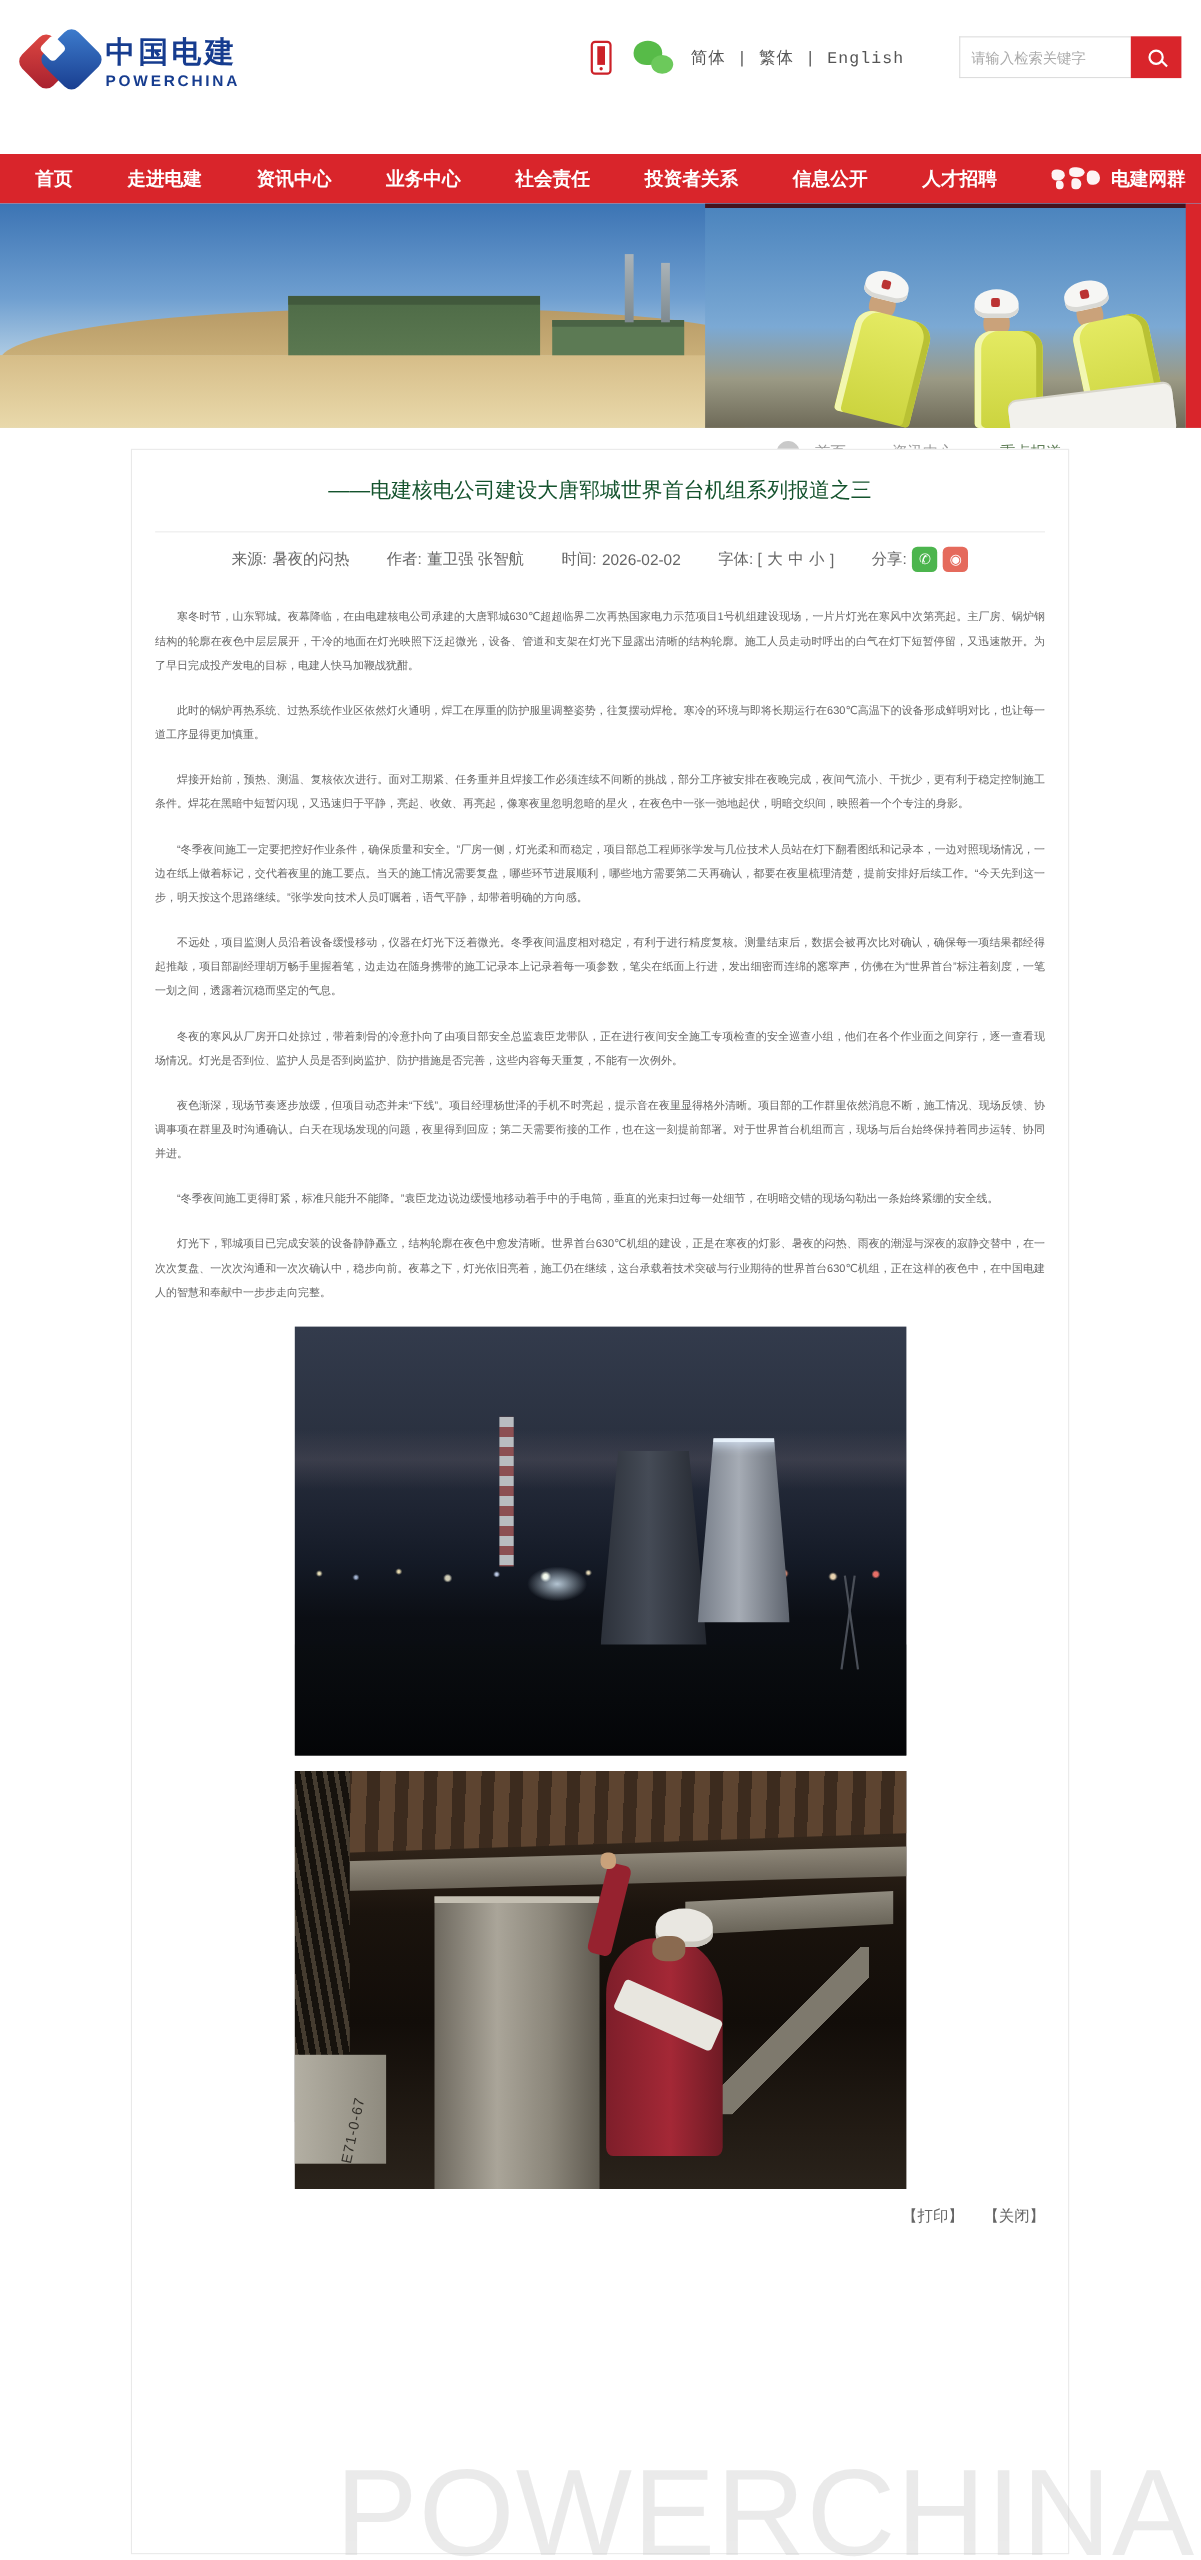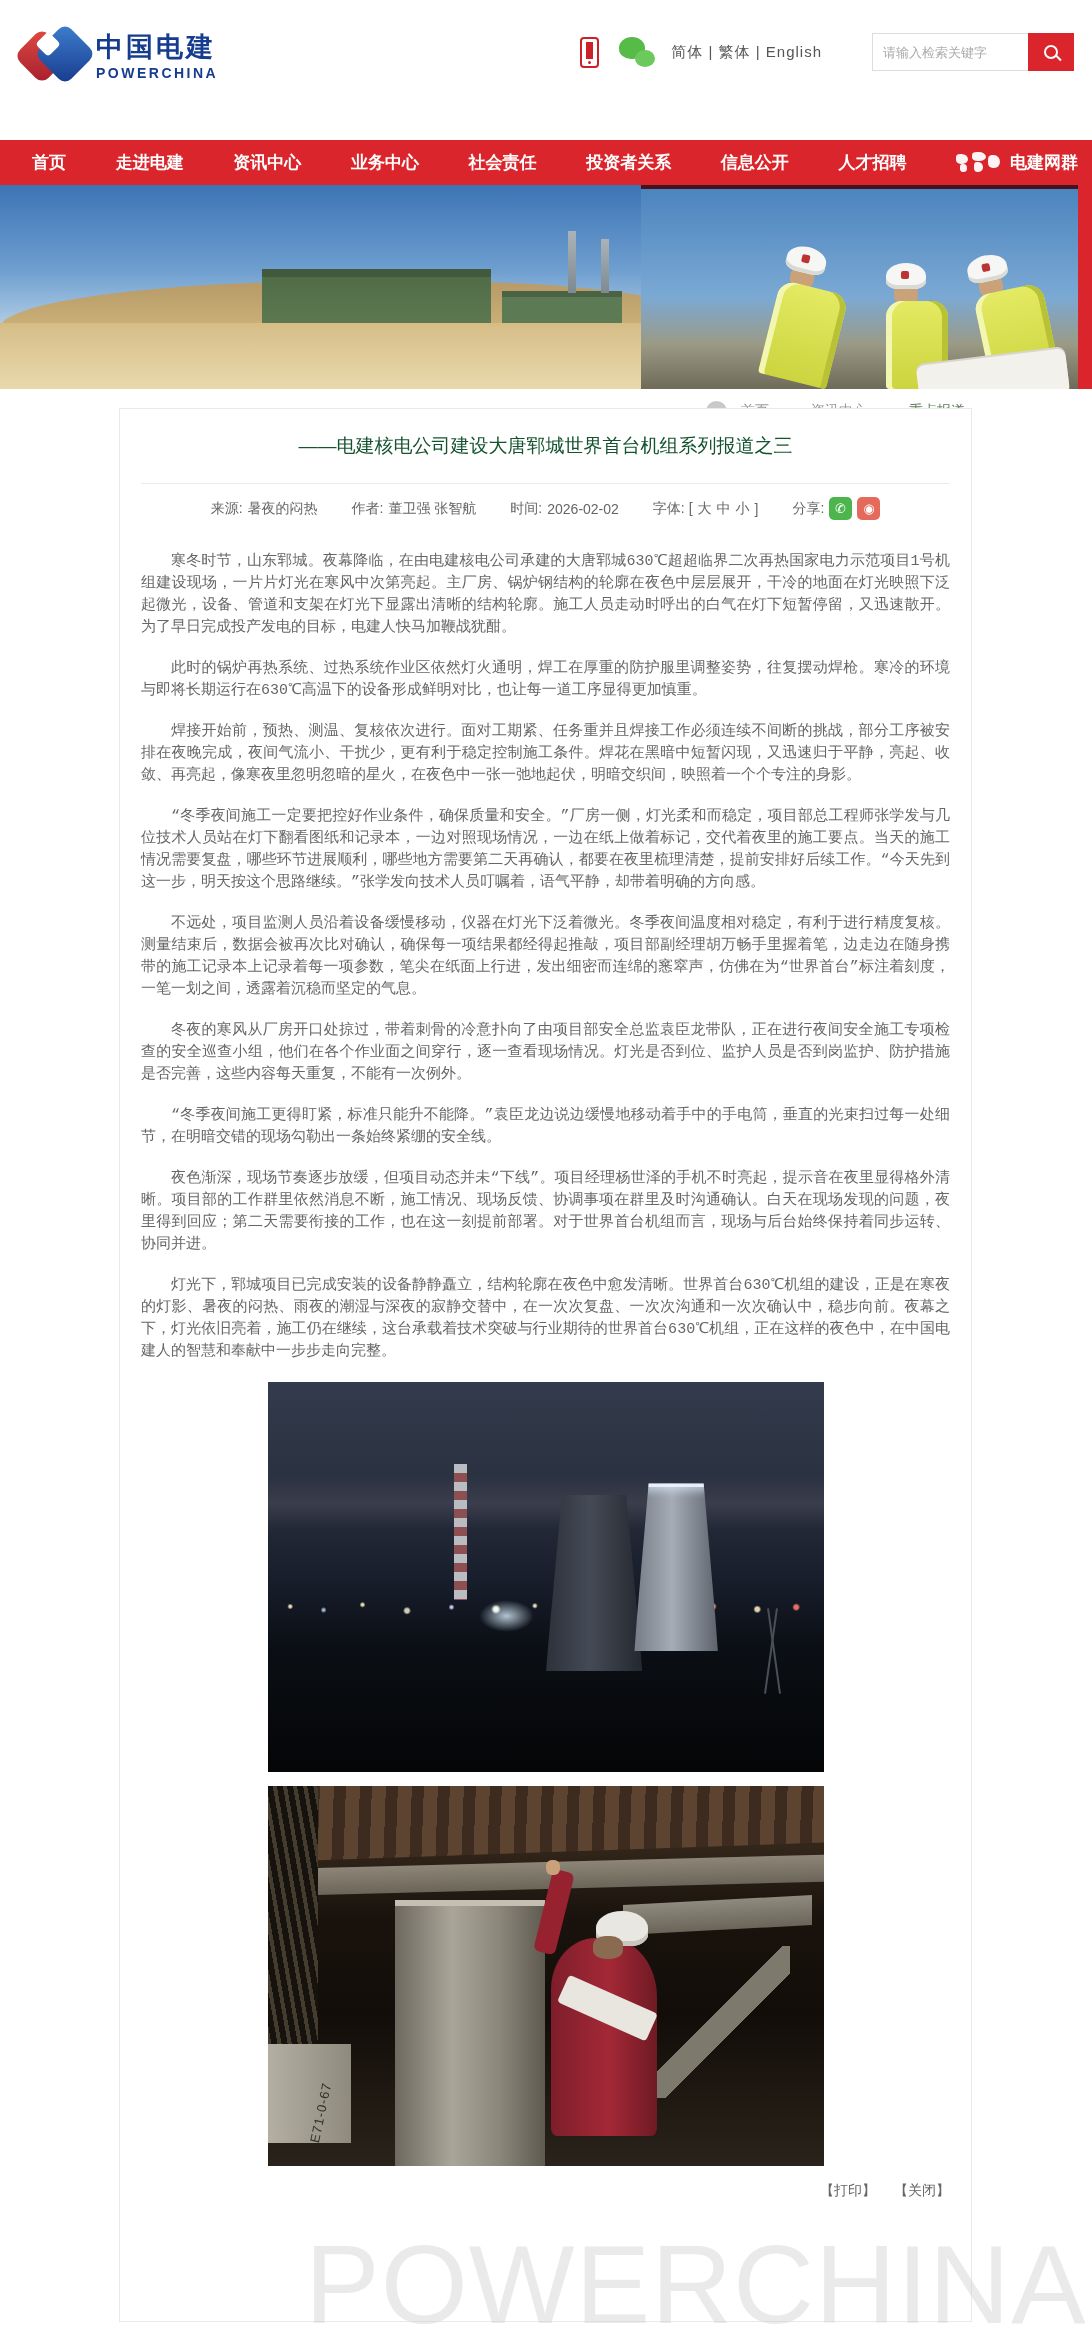--- a/index.html
+++ b/index.html
@@ -19,21 +19,21 @@
   .logo-text { margin-left:10px; color:#163c8f; }
   .logo-cn { font-size:27px; font-weight:bold; letter-spacing:3px; }
   .logo-en { font-size:14px; font-weight:bold; letter-spacing:2.5px; }
   .top-right { position:absolute; right:18px; top:33px; display:flex; align-items:center; }
   .phone-ico { width:19px; height:31px; border:2px solid #cc2128; border-radius:4px; position:relative; }
   .phone-ico::before { content:""; position:absolute; left:4px; right:4px; top:3px; bottom:7px; background:#cc2128; }
   .phone-ico::after { content:""; position:absolute; left:6px; bottom:1.5px; width:3px; height:3px; background:#cc2128; border-radius:50%; }
   .wechat-ico { width:36px; height:30px; position:relative; margin-left:20px; }
   .wechat-ico::before { content:""; position:absolute; left:0; top:0; width:26px; height:22px; background:#57bb48; border-radius:50% 50% 46% 46%; }
   .wechat-ico::after { content:""; position:absolute; right:0; bottom:0; width:20px; height:17px; background:#6cc95b; border-radius:50%; }
-  .lang-switch { margin-left:16px; font-size:15px; color:#555; letter-spacing:1px; }
+  .lang-switch { margin-left:16px; font-size:15px; color:#555; letter-spacing:1px;font-family:Liberation Mono, monospace; }
   .search-wrap { margin-left:50px; display:flex;border-radius:15px; }
   .search-input { width:156px; height:38px; border:1px solid #ddd; border-right:none; padding:0 10px; font-size:13px; color:#999; outline:none; }
   .search-input::placeholder { color:#aaa; }
   .search-btn { width:46px; height:38px; background:#d9252b; border:none; cursor:pointer; display:flex; align-items:center; justify-content:center; }
   .mag { width:14px; height:14px; border:2px solid #fff; border-radius:50%; position:relative; }
   .mag::after { content:""; position:absolute; width:7px; height:2px; background:#fff; transform:rotate(45deg); right:-6px; bottom:-2px; }
   
   .nav { height:45px; background:#d9252b; display:flex; align-items:center; justify-content:space-between; padding:0 14px 0 32px; }
   .nav-item { color:#fff; font-size:17px; font-weight:bold; text-decoration:none; cursor:pointer; white-space:nowrap; }
   .nav-net { display:flex; gap:8px; }
@@ -80,21 +80,21 @@
   .card { position:absolute; left:119px; top:408px; width:853px; height:1914px; background:#fff; border:1px solid #e9e9e9; padding:0 21px; z-index:2; }
   .a-title { margin-top:36px; text-align:center; font-size:26px; font-weight:bold; color:#c53d3d; letter-spacing:1px; }
   .a-sub { margin-top:24px; text-align:center; font-size:19px; color:#14532d; }
   .a-meta { margin-top:24px; border-top:1px solid #ececec; padding:13px 0 12px; display:flex; justify-content:center; align-items:center; gap:34px; font-size:14px; color:#666; }
   .meta-group { display:flex; align-items:center; gap:5px; white-space:nowrap; }
   .fsize { cursor:pointer; color:#666; }
   .share-ico { width:23px; height:23px; border-radius:5px; display:inline-flex; align-items:center; justify-content:center; color:#fff; font-size:13px; cursor:pointer; }
   .share-wechat { background:#4cb54e; }
   .share-weibo { background:#e56a5c; }
   .a-body { margin-top:10px; }
-  .a-body p { font-size:15px; line-height:22px; color:#666; text-indent:2em; margin:19px 0; text-align:justify;font-family:Liberation Mono, monospace; }
+  .a-body p { font-size:10px; line-height:22px; color:#666; text-indent:2em; margin:19px 0; text-align:justify; }
   
   .photo { position:relative; width:556px; margin:14px auto 0; overflow:hidden; }
   .photo1 { height:390px; background:linear-gradient(180deg,#333b4c 0%,#2a3140 26%,#1d2331 44%,#141a26 55%,#0b0e14 68%,#060809 100%); }
   .p1-dusk { position:absolute; left:0; top:24%; width:100%; height:14%; background:linear-gradient(180deg,transparent,rgba(120,110,120,.25),transparent); }
   .p1-lights { position:absolute; left:0; top:53%; width:100%; height:9%;
     background:
       radial-gradient(circle at 4% 50%, rgba(255,245,200,.9) 1px, transparent 3px),
       radial-gradient(circle at 10% 60%, rgba(200,220,255,.8) 1px, transparent 3px),
       radial-gradient(circle at 17% 45%, rgba(255,240,190,.9) 1px, transparent 3px),
       radial-gradient(circle at 25% 62%, rgba(255,250,220,.8) 2px, transparent 4px),
@@ -262,22 +262,22 @@
     </span>
   </div>
 
   <div class="a-body">
     <p>寒冬时节，山东郓城。夜幕降临，在由电建核电公司承建的大唐郓城630℃超超临界二次再热国家电力示范项目1号机组建设现场，一片片灯光在寒风中次第亮起。主厂房、锅炉钢结构的轮廓在夜色中层层展开，干冷的地面在灯光映照下泛起微光，设备、管道和支架在灯光下显露出清晰的结构轮廓。施工人员走动时呼出的白气在灯下短暂停留，又迅速散开。为了早日完成投产发电的目标，电建人快马加鞭战犹酣。</p>
     <p>此时的锅炉再热系统、过热系统作业区依然灯火通明，焊工在厚重的防护服里调整姿势，往复摆动焊枪。寒冷的环境与即将长期运行在630℃高温下的设备形成鲜明对比，也让每一道工序显得更加慎重。</p>
     <p>焊接开始前，预热、测温、复核依次进行。面对工期紧、任务重并且焊接工作必须连续不间断的挑战，部分工序被安排在夜晚完成，夜间气流小、干扰少，更有利于稳定控制施工条件。焊花在黑暗中短暂闪现，又迅速归于平静，亮起、收敛、再亮起，像寒夜里忽明忽暗的星火，在夜色中一张一弛地起伏，明暗交织间，映照着一个个专注的身影。</p>
     <p>“冬季夜间施工一定要把控好作业条件，确保质量和安全。”厂房一侧，灯光柔和而稳定，项目部总工程师张学发与几位技术人员站在灯下翻看图纸和记录本，一边对照现场情况，一边在纸上做着标记，交代着夜里的施工要点。当天的施工情况需要复盘，哪些环节进展顺利，哪些地方需要第二天再确认，都要在夜里梳理清楚，提前安排好后续工作。“今天先到这一步，明天按这个思路继续。”张学发向技术人员叮嘱着，语气平静，却带着明确的方向感。</p>
     <p>不远处，项目监测人员沿着设备缓慢移动，仪器在灯光下泛着微光。冬季夜间温度相对稳定，有利于进行精度复核。测量结束后，数据会被再次比对确认，确保每一项结果都经得起推敲，项目部副经理胡万畅手里握着笔，边走边在随身携带的施工记录本上记录着每一项参数，笔尖在纸面上行进，发出细密而连绵的窸窣声，仿佛在为“世界首台”标注着刻度，一笔一划之间，透露着沉稳而坚定的气息。</p>
     <p>冬夜的寒风从厂房开口处掠过，带着刺骨的冷意扑向了由项目部安全总监袁臣龙带队，正在进行夜间安全施工专项检查的安全巡查小组，他们在各个作业面之间穿行，逐一查看现场情况。灯光是否到位、监护人员是否到岗监护、防护措施是否完善，这些内容每天重复，不能有一次例外。</p>
+    <p>夜色渐深，现场节奏逐步放缓，但项目动态并未“下线”。项目经理杨世泽的手机不时亮起，提示音在夜里显得格外清晰。项目部的工作群里依然消息不断，施工情况、现场反馈、协调事项在群里及时沟通确认。白天在现场发现的问题，夜里得到回应；第二天需要衔接的工作，也在这一刻提前部署。对于世界首台机组而言，现场与后台始终保持着同步运转、协同并进。</p>
     <p>“冬季夜间施工更得盯紧，标准只能升不能降。”袁臣龙边说边缓慢地移动着手中的手电筒，垂直的光束扫过每一处细节，在明暗交错的现场勾勒出一条始终紧绷的安全线。</p>
-    <p>夜色渐深，现场节奏逐步放缓，但项目动态并未“下线”。项目经理杨世泽的手机不时亮起，提示音在夜里显得格外清晰。项目部的工作群里依然消息不断，施工情况、现场反馈、协调事项在群里及时沟通确认。白天在现场发现的问题，夜里得到回应；第二天需要衔接的工作，也在这一刻提前部署。对于世界首台机组而言，现场与后台始终保持着同步运转、协同并进。</p>
     <p>灯光下，郓城项目已完成安装的设备静静矗立，结构轮廓在夜色中愈发清晰。世界首台630℃机组的建设，正是在寒夜的灯影、暑夜的闷热、雨夜的潮湿与深夜的寂静交替中，在一次次复盘、一次次沟通和一次次确认中，稳步向前。夜幕之下，灯光依旧亮着，施工仍在继续，这台承载着技术突破与行业期待的世界首台630℃机组，正在这样的夜色中，在中国电建人的智慧和奉献中一步步走向完整。</p>
   </div>
 
   <div class="photo photo1">
     <div class="p1-dusk"></div>
     <div class="p1-lights"></div>
     <div class="p1-glow"></div>
     <div class="p1-chimney"></div>
     <div class="p1-tower1"></div>
     <div class="p1-tower2"></div>

